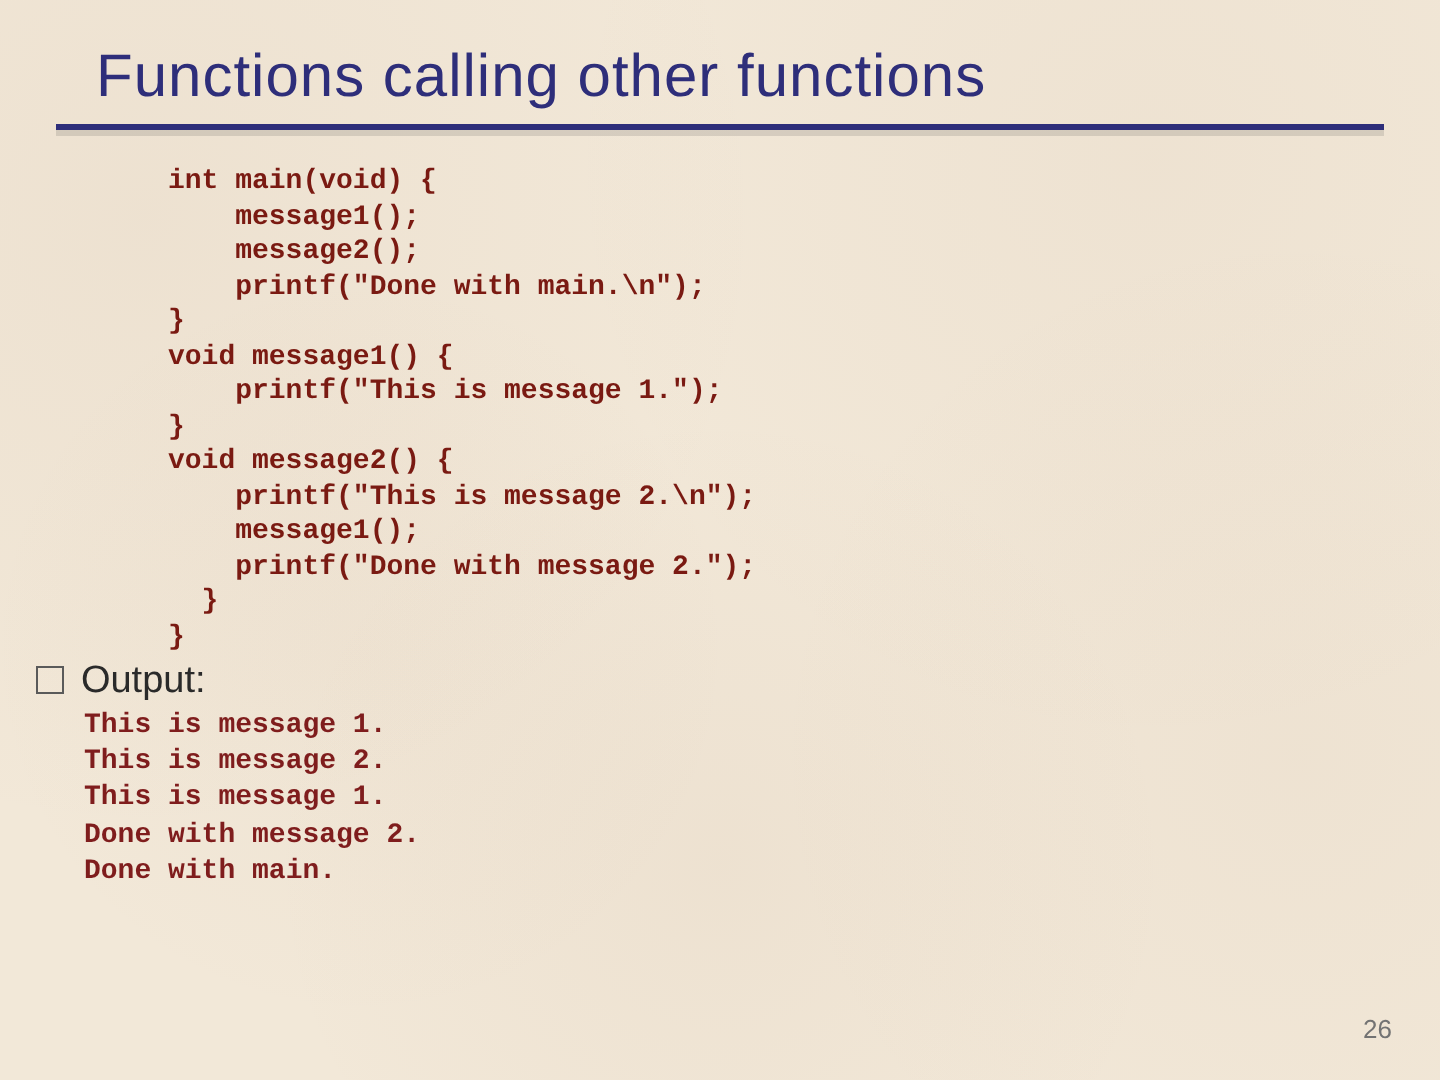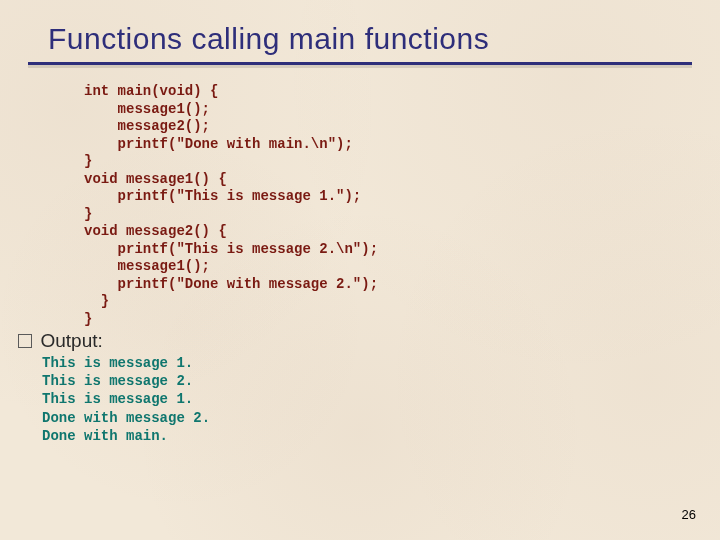--- a/index.html
+++ b/index.html
@@ -56,37 +56,37 @@
   .output-label {
     font-size: 19px;
     color: #2a2a2a;
     font-family: Verdana, Geneva, sans-serif;
   }
   .output-block {
     font-family: "Courier New", Courier, monospace;
     font-weight: bold;
     font-size: 14px;
     line-height: 1.3;
-    color: #0f766e;
+    color: #7f1d1d;
     white-space: pre;
     padding: 2px 17px 0 42px;
   }
   .page-num {
     position: absolute;
     right: 24px;
     bottom: 18px;
     font-size: 13px;
-    color: #000000;
+    color: #737373;
     font-family: Arial, sans-serif;
   }
 </style>
 </head>
 <body>
 
-<div class="title">Functions calling main functions</div>
+<div class="title">Functions calling other functions</div>
 <div class="underline"></div>
 
 <div class="code-block">int main(void) {
     message1();
     message2();
     printf("Done with main.\n");
 }
 void message1() {
     printf("This is message 1.");
 }

